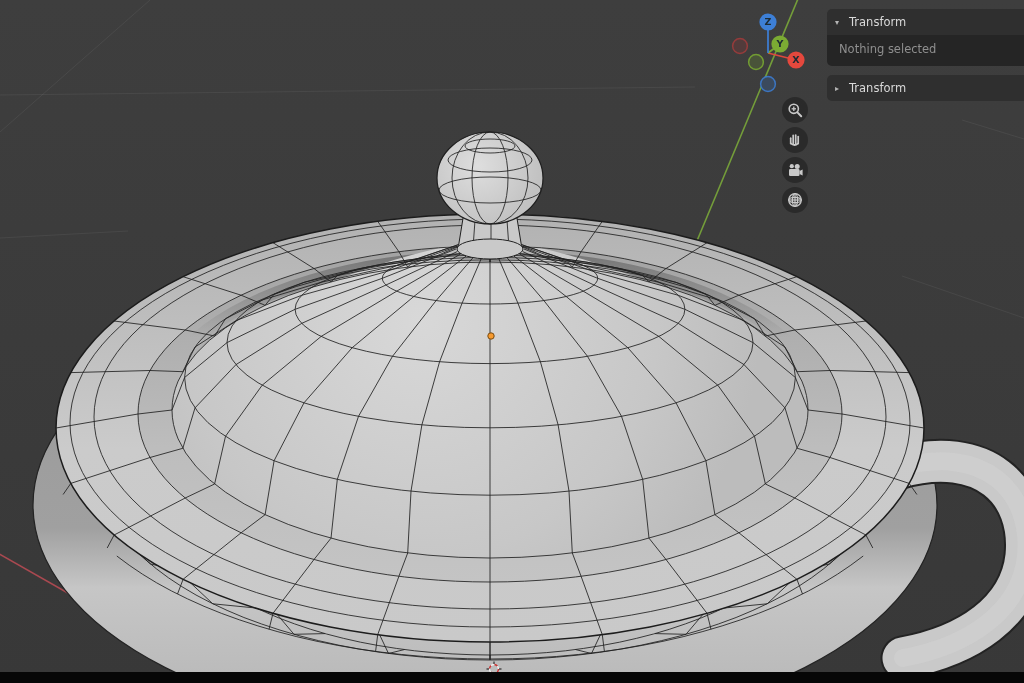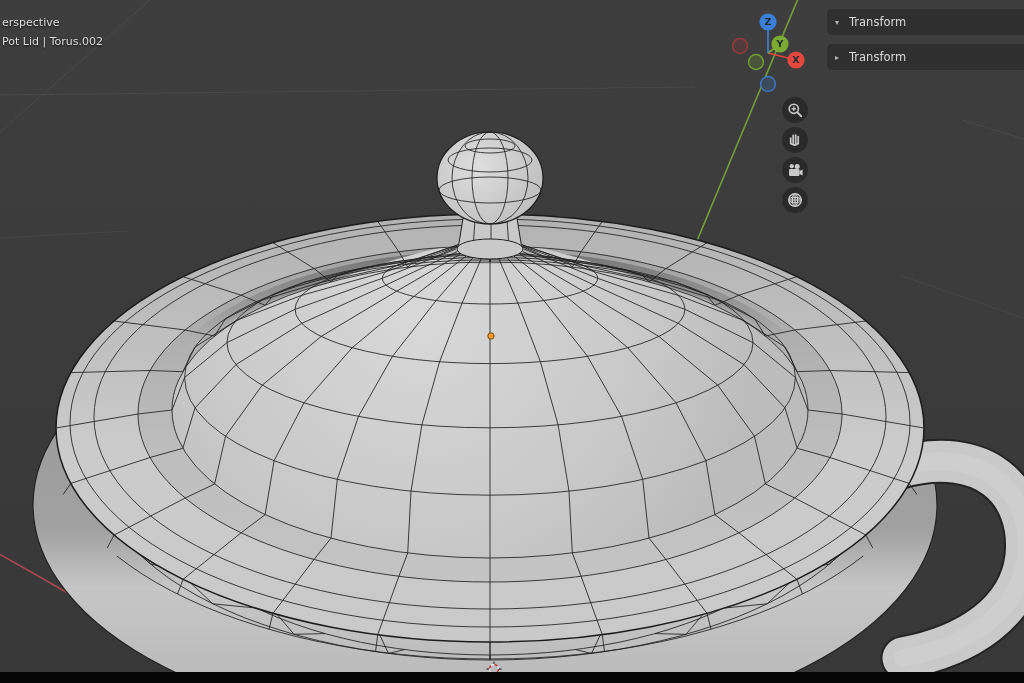--- a/index.html
+++ b/index.html
@@ -201,24 +201,20 @@
       <circle cx="491" cy="336" r="3.2" fill="#f79a2e" stroke="#7a4c12" stroke-width="1"></circle>
       <g>
     <circle cx="494" cy="669" r="4.5" fill="none" stroke="#cc3333" stroke-width="1.4" stroke-dasharray="3.5 3.5"></circle>
     <circle cx="494" cy="669" r="4.5" fill="none" stroke="#eeeeee" stroke-width="1.4" stroke-dasharray="3.5 3.5" stroke-dashoffset="3.5"></circle>
     <line x1="494" y1="661.5" x2="494" y2="664" stroke="#111"></line>
     <line x1="486.5" y1="669" x2="489" y2="669" stroke="#111"></line>
     <line x1="499" y1="669" x2="501.5" y2="669" stroke="#111"></line>
   </g>
     </svg>
 
-  <div class="overlay">
-    <div>erspective</div>
-    <div>Pot Lid | Torus.002</div>
-  </div>
 
   <svg id="gizmo" width="100" height="100">
       <line x1="50" y1="50" x2="78" y2="57" stroke="#e5483d" stroke-width="1.8" opacity=".95"></line>
       <line x1="50" y1="50" x2="62" y2="41" stroke="#7bab33" stroke-width="1.8" opacity=".95"></line>
       <line x1="50" y1="50" x2="50" y2="19" stroke="#3d7fd6" stroke-width="1.8" opacity=".95"></line>
       <circle cx="22" cy="43" r="7.4" fill="#3c3c3c" stroke="#a33c3c" stroke-opacity=".85" stroke-width="1.5"></circle>
       <circle cx="22" cy="43" r="7.4" fill="#a33c3c" fill-opacity=".22"></circle>
       <circle cx="38" cy="59" r="7.4" fill="#3c3c3c" stroke="#7bab33" stroke-opacity=".85" stroke-width="1.5"></circle>
       <circle cx="38" cy="59" r="7.4" fill="#7bab33" fill-opacity=".22"></circle>
       <circle cx="50" cy="81" r="7.4" fill="#3c3c3c" stroke="#3d7fd6" stroke-opacity=".85" stroke-width="1.5"></circle>
@@ -271,20 +267,23 @@
       </g>
     </svg>
   </div>
 
   <aside class="npanel">
     <section class="psec">
       <header class="phead">
         <span class="chev">▾</span>
         <span>Transform</span>
       </header>
+      <div class="pbody">
+        <span>Nothing selected</span>
+      </div>
     </section>
     <section class="psec">
       <header class="phead">
         <span class="chev">▸</span>
         <span>Transform</span>
       </header>
     </section>
   </aside>
 
   <div class="bottombar"></div>

